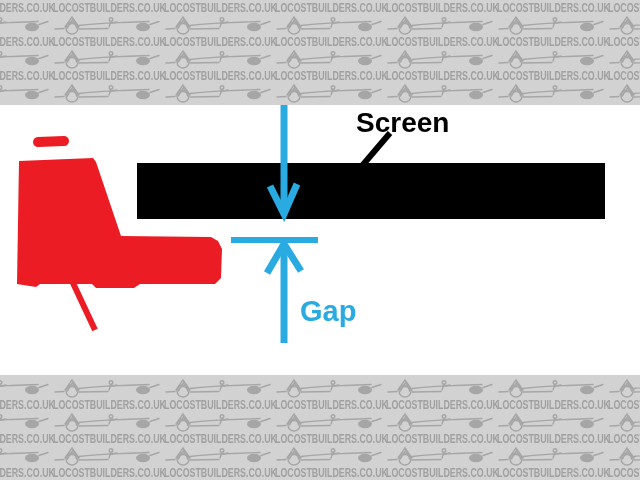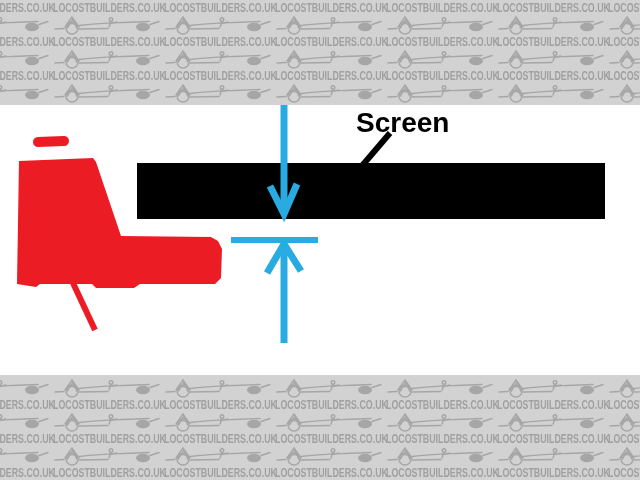--- a/index.html
+++ b/index.html
@@ -474,20 +474,21 @@
 
       <line x1="231" y1="240" x2="318" y2="240" stroke="#29abe2" stroke-width="6"></line>
 
       <g stroke="#29abe2" fill="none">
         <line x1="284" y1="246" x2="284" y2="343" stroke-width="7"></line>
         <polyline points="267,273 284,244 301,271" stroke-width="7"></polyline>
       </g>
     </svg>
 
     <div class="label screen-label">Screen</div>
+    <div class="label gap-label">Gap</div>
   </div>
 
   <div class="band band-bottom">
       <div class="wm-row logo">
         <span class="wm-cell">
   <svg width="111" height="21" viewBox="0 0 111 21">
     <g fill="none" stroke="#a6a6a6" stroke-width="1.4" stroke-linecap="round">
       <path d="M2,15 L11,14.5"></path>
       <path d="M12,13 L19,3 L26,13"></path>
       <path d="M15,13 L19.5,5.5 L24,13"></path>

